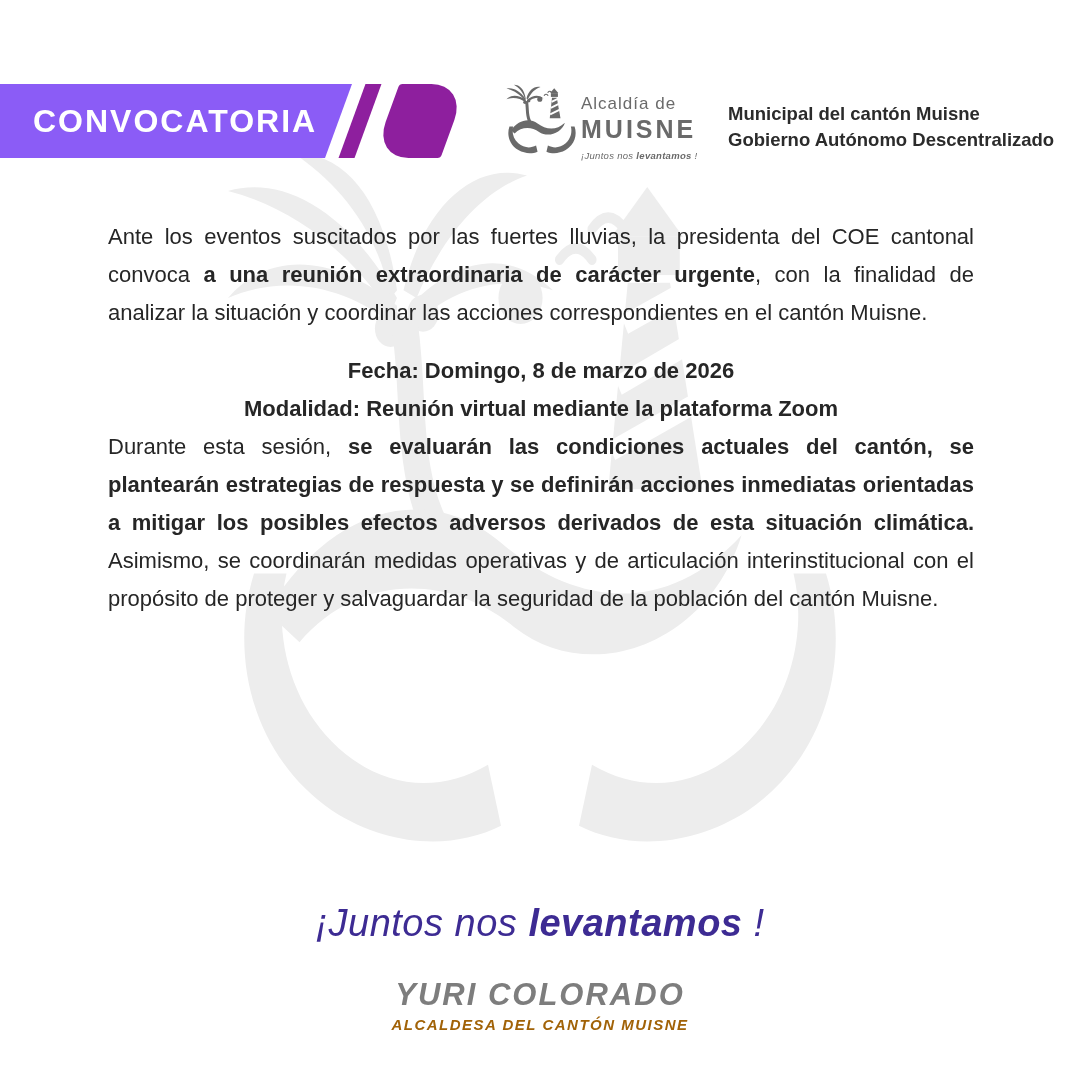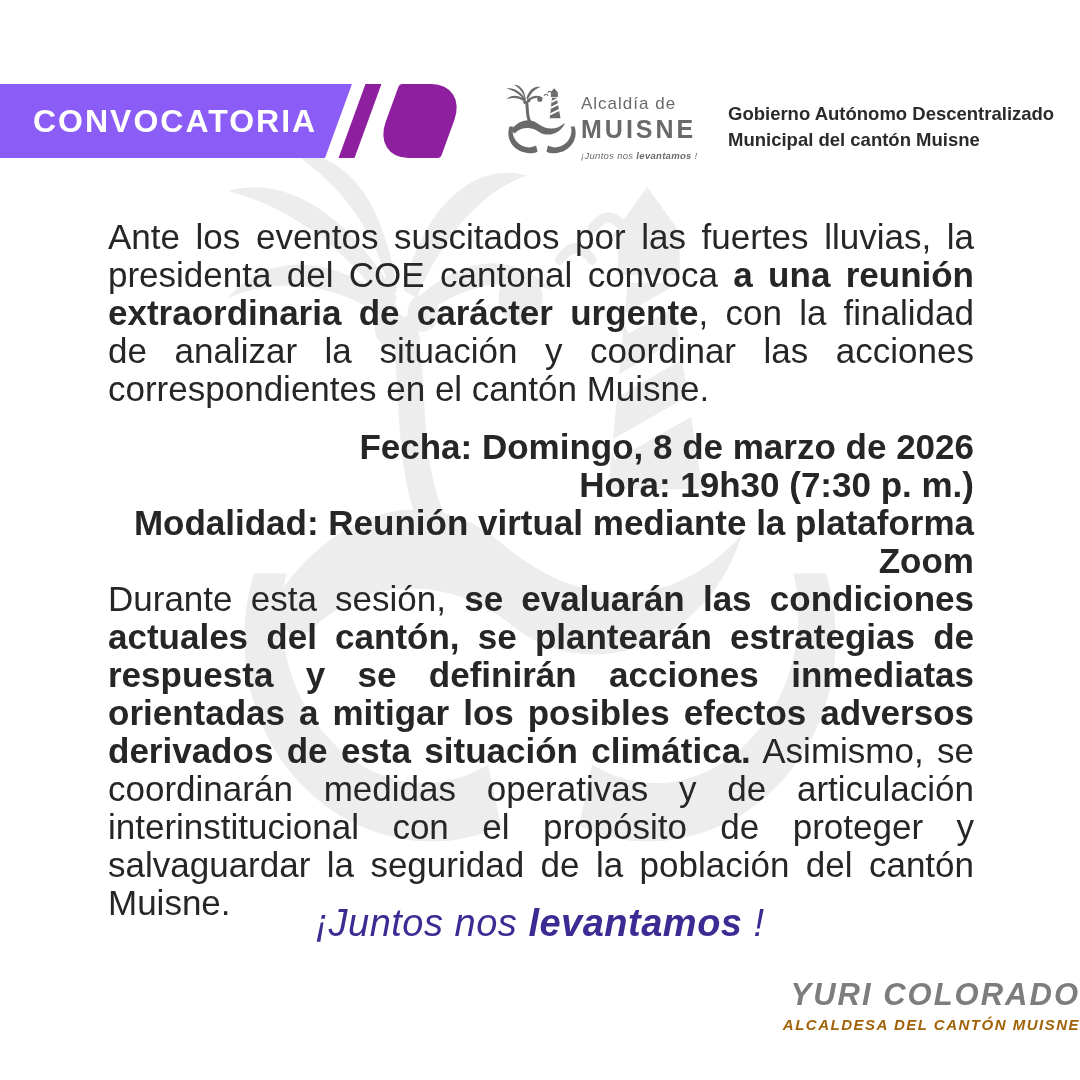--- a/index.html
+++ b/index.html
@@ -30,34 +30,34 @@
   .logo-text{position:absolute;left:581px;top:94px;z-index:2;color:#6a6a6a;}
   .logo-line1{font-size:17px;letter-spacing:1px;}
   .logo-line2{font-size:25px;font-weight:bold;letter-spacing:3px;margin-top:1px;}
   .logo-tagline{font-size:9.5px;font-style:italic;margin-top:6px;letter-spacing:.3px;color:#6a6a6a;}
   .logo-tagline .b{font-weight:bold;}
   
   .org{position:absolute;left:728px;top:101px;z-index:2;color:#2b2b2b;font-weight:bold;font-size:18.5px;line-height:26px;white-space:nowrap;}
   
   .content{
     position:absolute;left:108px;top:218px;width:866px;z-index:1;
-    color:#262626;font-size:35px;line-height:38px;text-align:justify;
+    color:#262626;font-size:22px;line-height:38px;text-align:justify;
   }
   .content p{margin:0;}
   .content .b{font-weight:bold;}
-  .details{margin-top:20px;font-weight:bold;text-align:right;}
+  .details{margin-top:20px;font-weight:bold;text-align:center;}
   .para2{margin-top:24px;}
   
   .slogan{
     position:absolute;left:0;top:902px;width:1080px;text-align:center;z-index:1;
     color:#3d2b93;font-style:italic;font-size:38px;letter-spacing:.5px;
   }
   .slogan .b{font-weight:bold;}
   
-  .signature{position:absolute;left:0;top:977px;width:1080px;text-align:right;z-index:1;font-style:italic;font-weight:bold;}
+  .signature{position:absolute;left:0;top:977px;width:1080px;text-align:center;z-index:1;font-style:italic;font-weight:bold;}
   .signature-name{font-size:31px;letter-spacing:2px;color:#7d7d7d;}
   .signature-title{font-size:15px;letter-spacing:1.5px;color:#a16207;margin-top:3px;}
 </style>
 </head>
 <body>
 
 <svg width="0" height="0" style="position:absolute" aria-hidden="true">
   <symbol id="muisne-mark" viewBox="0 0 100 100" preserveAspectRatio="none">
     <g fill="currentColor">
 
@@ -120,29 +120,28 @@
       <use href="#muisne-mark"></use>
     </svg>
 </div>
 <div class="logo-text">
   <div class="logo-line1">Alcaldía de</div>
   <div class="logo-line2">MUISNE</div>
   <div class="logo-tagline"><span>¡Juntos nos </span><span class="b">levantamos</span><span> !</span></div>
 </div>
 
 <div class="org">
+  <div>Municipal del cantón Muisne</div>
   <div>Gobierno Autónomo Descentralizado</div>
-  <div>Municipal del cantón Muisne</div>
 </div>
 
 <div class="content">
   <p><span>Ante los eventos suscitados por las fuertes lluvias, la presidenta del COE cantonal convoca </span><span class="b">a una reunión extraordinaria de carácter urgente</span><span>, con la finalidad de analizar la situación y coordinar las acciones correspondientes en el cantón Muisne.</span></p>
   <div class="details">
     <div>Fecha: Domingo, 8 de marzo de 2026</div>
-    <div>Hora: 19h30 (7:30 p. m.)</div>
     <div>Modalidad: Reunión virtual mediante la plataforma Zoom</div>
   </div>
   <p class="para2"><span>Durante esta sesión, </span><span class="b">se evaluarán las condiciones actuales del cantón, se plantearán estrategias de respuesta y se definirán acciones inmediatas orientadas a mitigar los posibles efectos adversos derivados de esta situación climática.</span><span> Asimismo, se coordinarán medidas operativas y de articulación interinstitucional con el propósito de proteger y salvaguardar la seguridad de la población del cantón Muisne.</span></p>
 </div>
 
 <div class="slogan"><span>¡Juntos nos </span><span class="b">levantamos</span><span> !</span></div>
 
 <div class="signature">
   <div class="signature-name">YURI COLORADO</div>
   <div class="signature-title">ALCALDESA DEL CANTÓN MUISNE</div>

